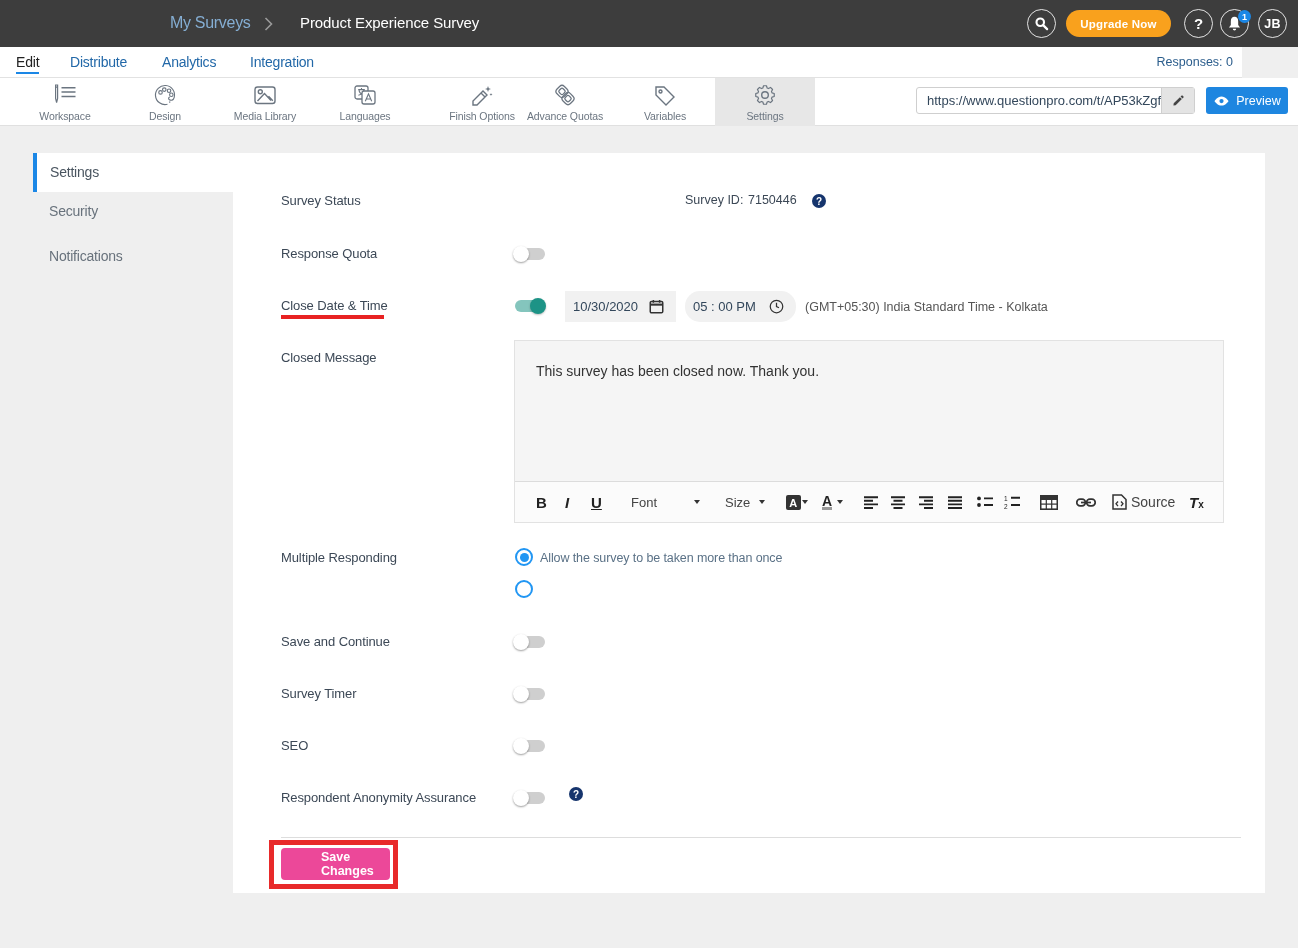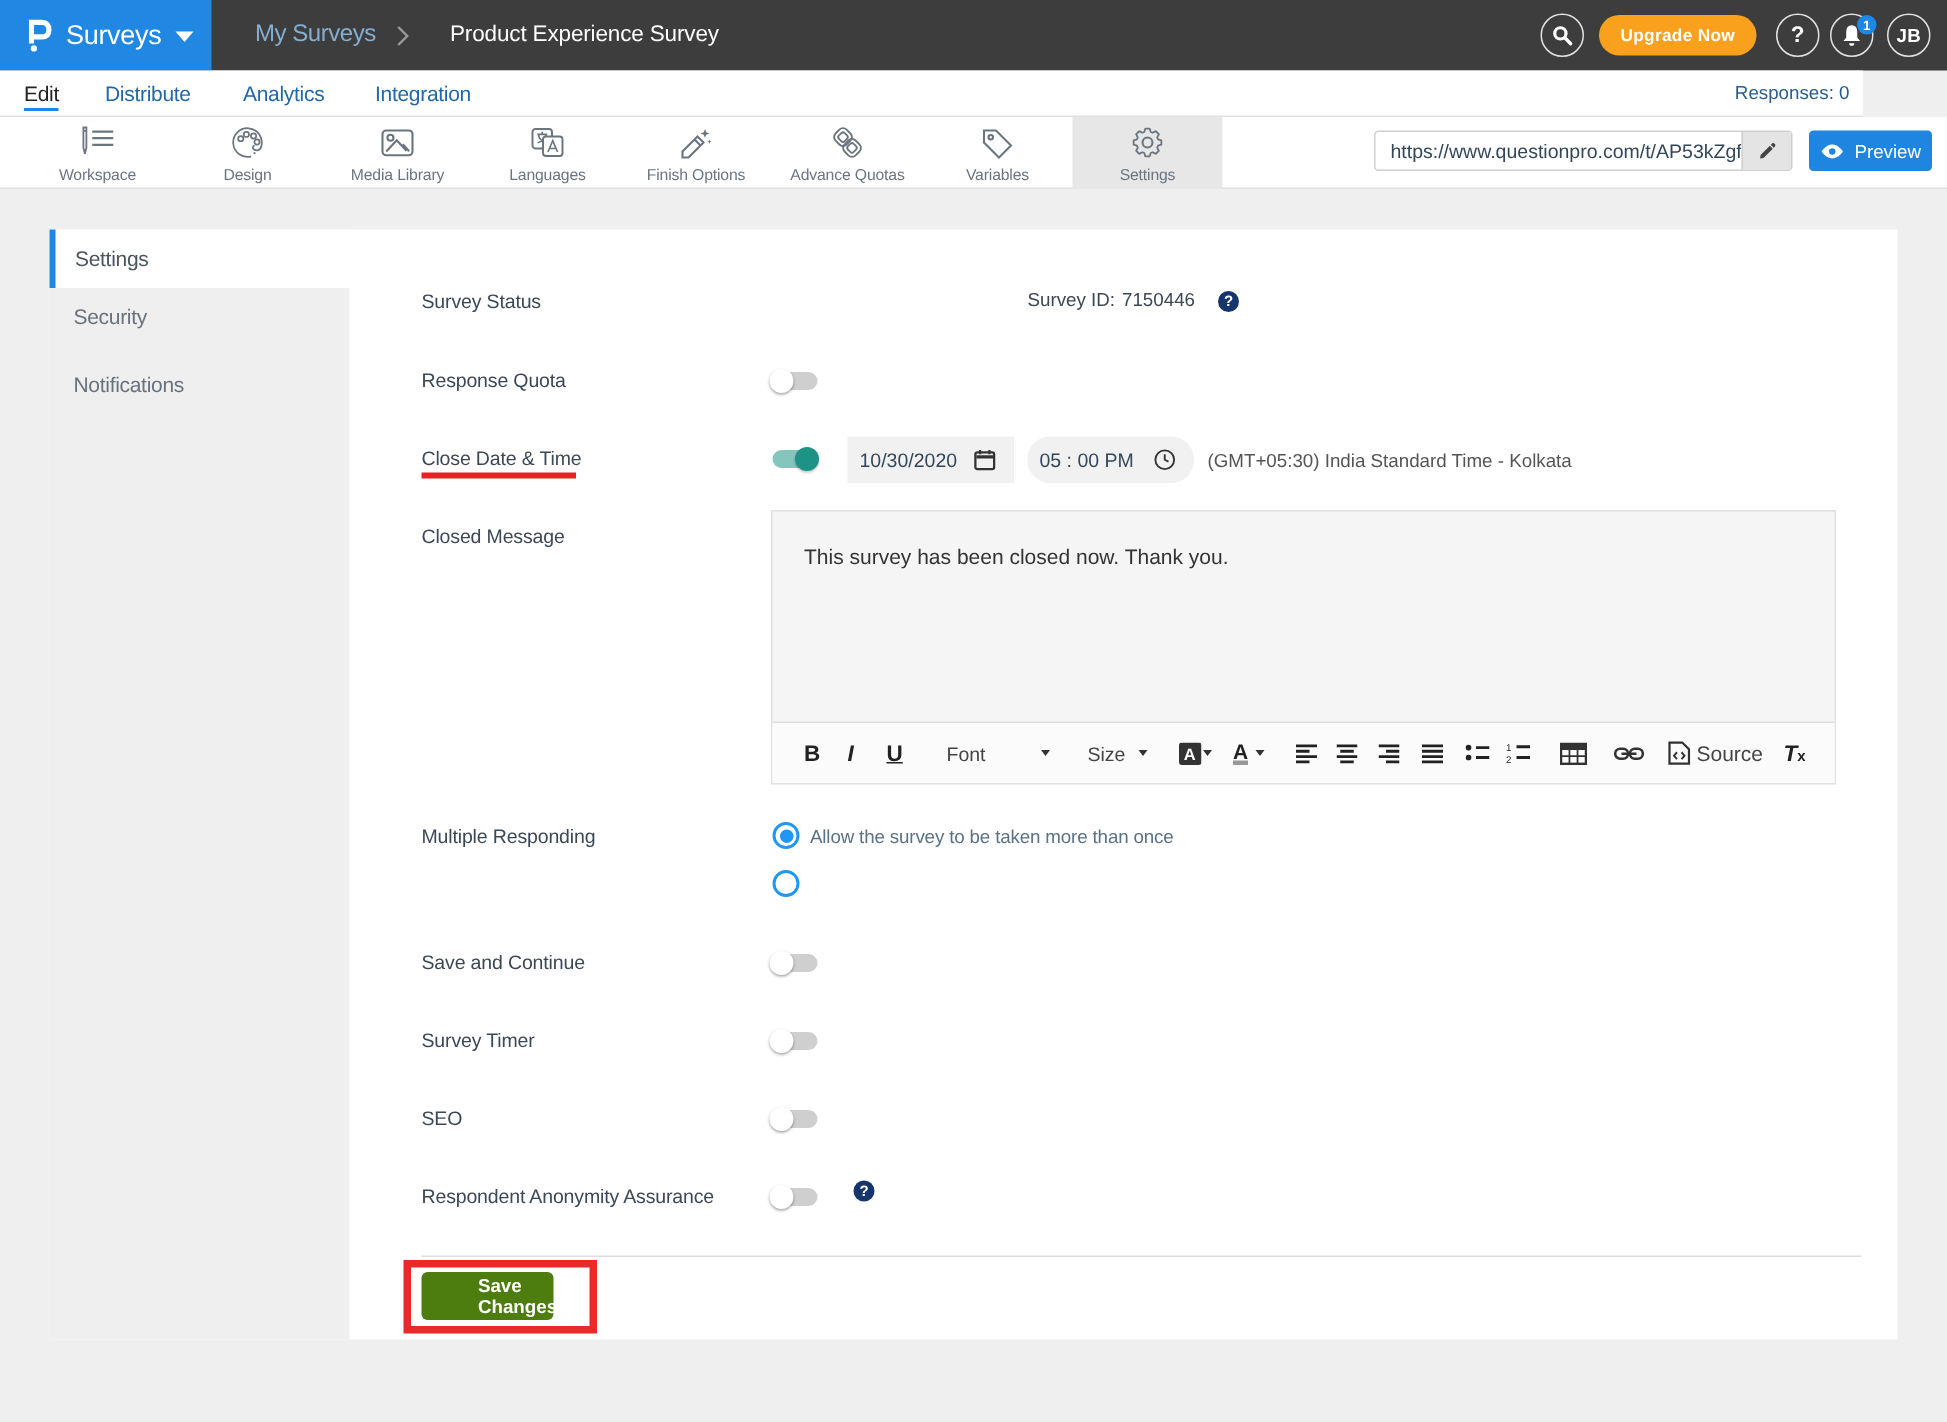--- a/index.html
+++ b/index.html
@@ -56,34 +56,26 @@
 .edcontent { position:absolute; left:0; top:0; right:0; height:141px; font-size:14px; color:#333; padding:22px 0 0 21px; font-family:"Liberation Sans", sans-serif; }
 .edbar { position:absolute; left:0; bottom:0; right:0; height:41px; background:#fbfbfb; border-top:1px solid #dcdcdc; color:#222; }
 .eb { position:absolute; top:0; height:40px; display:flex; align-items:center; }
 .ecar { width:0; height:0; border-left:3.5px solid transparent; border-right:3.5px solid transparent; border-top:4.5px solid #333; }
 
 .radio { position:absolute; width:18px; height:18px; border:2px solid #2196f3; border-radius:50%; background:#fff; }
 .radio.sel::after { content:""; position:absolute; left:2.5px; top:2.5px; width:9px; height:9px; background:#2196f3; border-radius:50%; }
 .rlabel { position:absolute; font-size:12.5px; color:#5a7186; letter-spacing:-0.1px; }
 .divider { position:absolute; left:248px; right:24px; height:1px; background:#ddd; }
 .redbox { position:absolute; left:236px; top:687px; width:129px; height:49px; border:5px solid #e82a2a; }
-.savebtn { position:absolute; left:248px; top:695px; width:88px; height:32px; background:#4d7c0f; border-radius:4px; color:#fff; font-weight:bold; font-size:12.5px; display:flex; align-items:center; justify-content:center;padding-left:40px; }
+.savebtn { position:absolute; left:248px; top:695px; width:109px; height:32px; background:#ec4899; border-radius:4px; color:#fff; font-weight:bold; font-size:12.5px; display:flex; align-items:center; justify-content:center;padding-left:40px; }
 .redline { position:absolute; left:248px; top:162px; width:103px; height:4px; background:#e82222; }
 </style>
 </head>
 <body>
 <div class="topbar">
-  <div class="logo-box">
-    <svg class="logo-p" width="16" height="23" viewBox="0 0 16 23">
-      <path d="M2 17 L2 2.9 L9 2.9 Q13.6 2.9 13.6 7.75 Q13.6 12.6 9 12.6 L2 12.6" fill="none" stroke="#fff" stroke-width="3.4"></path>
-      <circle cx="3.6" cy="20.3" r="2.1" fill="#fff"></circle>
-    </svg>
-    <span class="logo-txt">Surveys</span>
-    <span class="logo-caret"></span>
-  </div>
   <span class="crumb-my">My Surveys</span>
   <svg class="crumb-sep" style="left:264px; top:17px;" width="9" height="14" viewBox="0 0 9 14">
       <path d="M1.5 1 L7.5 7 L1.5 13" fill="none" stroke="#9a9a9a" stroke-width="1.6"></path>
     </svg>
   <span class="crumb-title">Product Experience Survey</span>
   <div class="hcirc" style="left:1027px;">
     <svg width="15" height="15" viewBox="0 0 24 24">
         <circle cx="10" cy="10" r="6" fill="none" stroke="#fff" stroke-width="3.4"></circle>
         <path d="M15 15 L21 21" stroke="#fff" stroke-width="3.6" stroke-linecap="round"></path>
       </svg>
@@ -136,21 +128,21 @@
   </div>
   <div class="titem" style="left:315px;">
     <svg width="24" height="22" viewBox="0 0 24 22" fill="none" stroke="#6b7580" stroke-width="1.3">
       <rect x="2" y="2" width="13" height="13" rx="2"></rect>
       <path d="M5.2 5.6 H11.8 M8.5 3.9 V5.6 M11 5.6 C11 8.3 8.6 10.6 5.4 11.2 M6 5.6 C6 8.3 8.4 10.6 11.6 11.2" stroke-width="1.1"></path>
       <rect x="9" y="7" width="13" height="13" rx="2" fill="#fff"></rect>
       <path d="M12.3 17.3 L15.5 9.8 L18.7 17.3 M13.3 15 H17.7" stroke-width="1.1"></path>
     </svg>
     <div class="lbl">Languages</div>
   </div>
-  <div class="titem" style="left:414px;">
+  <div class="titem" style="left:432px;">
     <svg width="24" height="22" viewBox="0 0 24 22" fill="none" stroke="#6b7580" stroke-width="1.4">
       <path d="M13 7 L17 11 L7 21 L3 21 L3 17 Z M11 9 L15 13"></path>
         <path d="M18 2 L18.8 4.2 L21 5 L18.8 5.8 L18 8 L17.2 5.8 L15 5 L17.2 4.2 Z" fill="#6b7580" stroke="none"></path>
         <path d="M21 9 L21.4 10.1 L22.5 10.5 L21.4 10.9 L21 12 L20.6 10.9 L19.5 10.5 L20.6 10.1 Z" fill="#6b7580" stroke="none"></path>
     </svg>
     <div class="lbl">Finish Options</div>
   </div>
   <div class="titem" style="left:515px;">
     <svg width="24" height="22" viewBox="0 0 24 22" fill="none" stroke="#6b7580" stroke-width="1.4">
       <g stroke-width="1.25">

